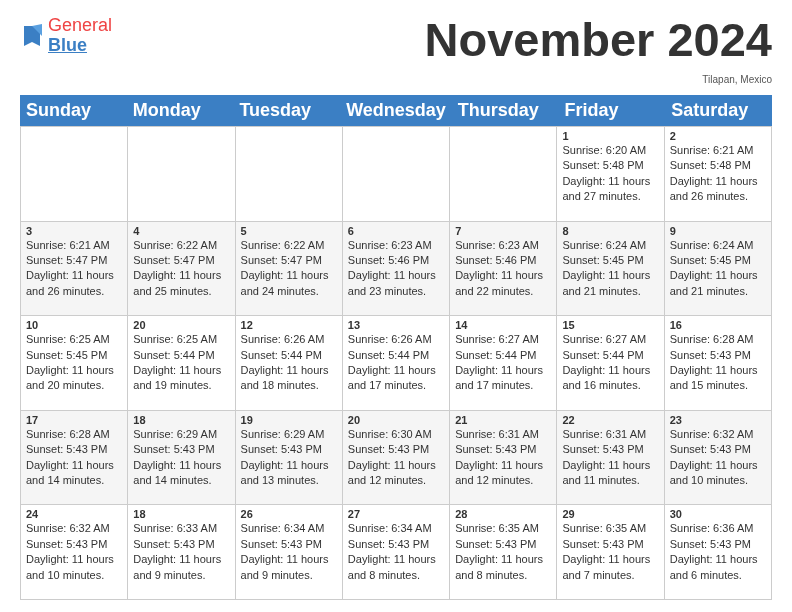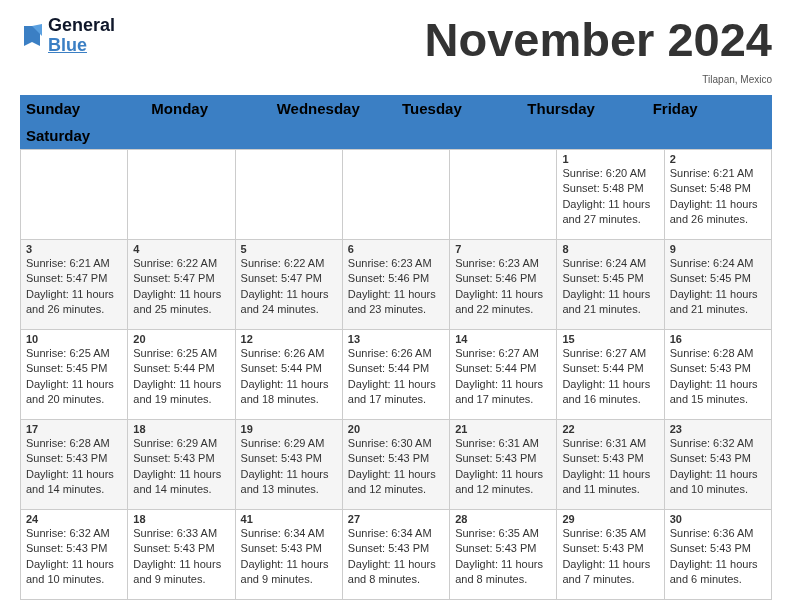--- a/index.html
+++ b/index.html
@@ -27,22 +27,22 @@
       display: flex;
       align-items: center;
     }
     .logo-text {
       display: flex;
       flex-direction: column;
       line-height: 1.1;
     }
     .logo-general {
       font-size: 18px;
-      font-weight: bold;
-      color: #0f172a;
+      font-weight: normal;
+      color: #ef4444;
     }
     .logo-blue {
       font-size: 18px;
       font-weight: bold;
       color: #3b7fc4;
       text-decoration: underline;
     }
     .logo-icon {
       width: 24px;
       height: 28px;
@@ -63,24 +63,24 @@
       color: #555;
       margin-top: 11px;
     }
     .calendar {
       flex: 1;
       display: flex;
       flex-direction: column;
     }
     .cal-header {
       display: grid;
-      grid-template-columns: repeat(6, 1fr);
+      grid-template-columns: repeat(7, 1fr);
       background: #3b7fc4;
-      color: #000000;
-      font-size: 15px;
+      color: #ffffff;
+      font-size: 18px;
       font-weight: bold;
     }
     .cal-header-cell {
       padding: 5px 6px;
       text-align: left;
     }
     .cal-body {
       flex: 1;
       display: grid;
       grid-template-rows: repeat(5, 1fr);
@@ -136,22 +136,22 @@
     <div class="title-block">
       <div class="month-title">November 2024</div>
       <div class="location">Tilapan, Mexico</div>
     </div>
   </div>
 
   <div class="calendar">
     <div class="cal-header">
       <div class="cal-header-cell">Sunday</div>
       <div class="cal-header-cell">Monday</div>
+      <div class="cal-header-cell">Tuesday</div>
       <div class="cal-header-cell">Wednesday</div>
-      <div class="cal-header-cell">Tuesday</div>
       <div class="cal-header-cell">Thursday</div>
       <div class="cal-header-cell">Friday</div>
       <div class="cal-header-cell">Saturday</div>
     </div>
     <div class="cal-body" id="cal-body">
     <div class="cal-row">
           <div class="cal-cell empty"></div>
           <div class="cal-cell empty"></div>
           <div class="cal-cell empty"></div>
           <div class="cal-cell empty"></div>
@@ -258,21 +258,21 @@
         <div class="cal-row">
           <div class="cal-cell">
             <span class="day-num">24</span>
             <div class="cell-info">Sunrise: 6:32 AM<br>Sunset: 5:43 PM<br>Daylight: 11 hours<br>and 10 minutes.</div>
           </div>
           <div class="cal-cell">
             <span class="day-num">18</span>
             <div class="cell-info">Sunrise: 6:33 AM<br>Sunset: 5:43 PM<br>Daylight: 11 hours<br>and 9 minutes.</div>
           </div>
           <div class="cal-cell">
-            <span class="day-num">41</span>
+            <span class="day-num">26</span>
             <div class="cell-info">Sunrise: 6:34 AM<br>Sunset: 5:43 PM<br>Daylight: 11 hours<br>and 9 minutes.</div>
           </div>
           <div class="cal-cell">
             <span class="day-num">27</span>
             <div class="cell-info">Sunrise: 6:34 AM<br>Sunset: 5:43 PM<br>Daylight: 11 hours<br>and 8 minutes.</div>
           </div>
           <div class="cal-cell">
             <span class="day-num">28</span>
             <div class="cell-info">Sunrise: 6:35 AM<br>Sunset: 5:43 PM<br>Daylight: 11 hours<br>and 8 minutes.</div>
           </div>

